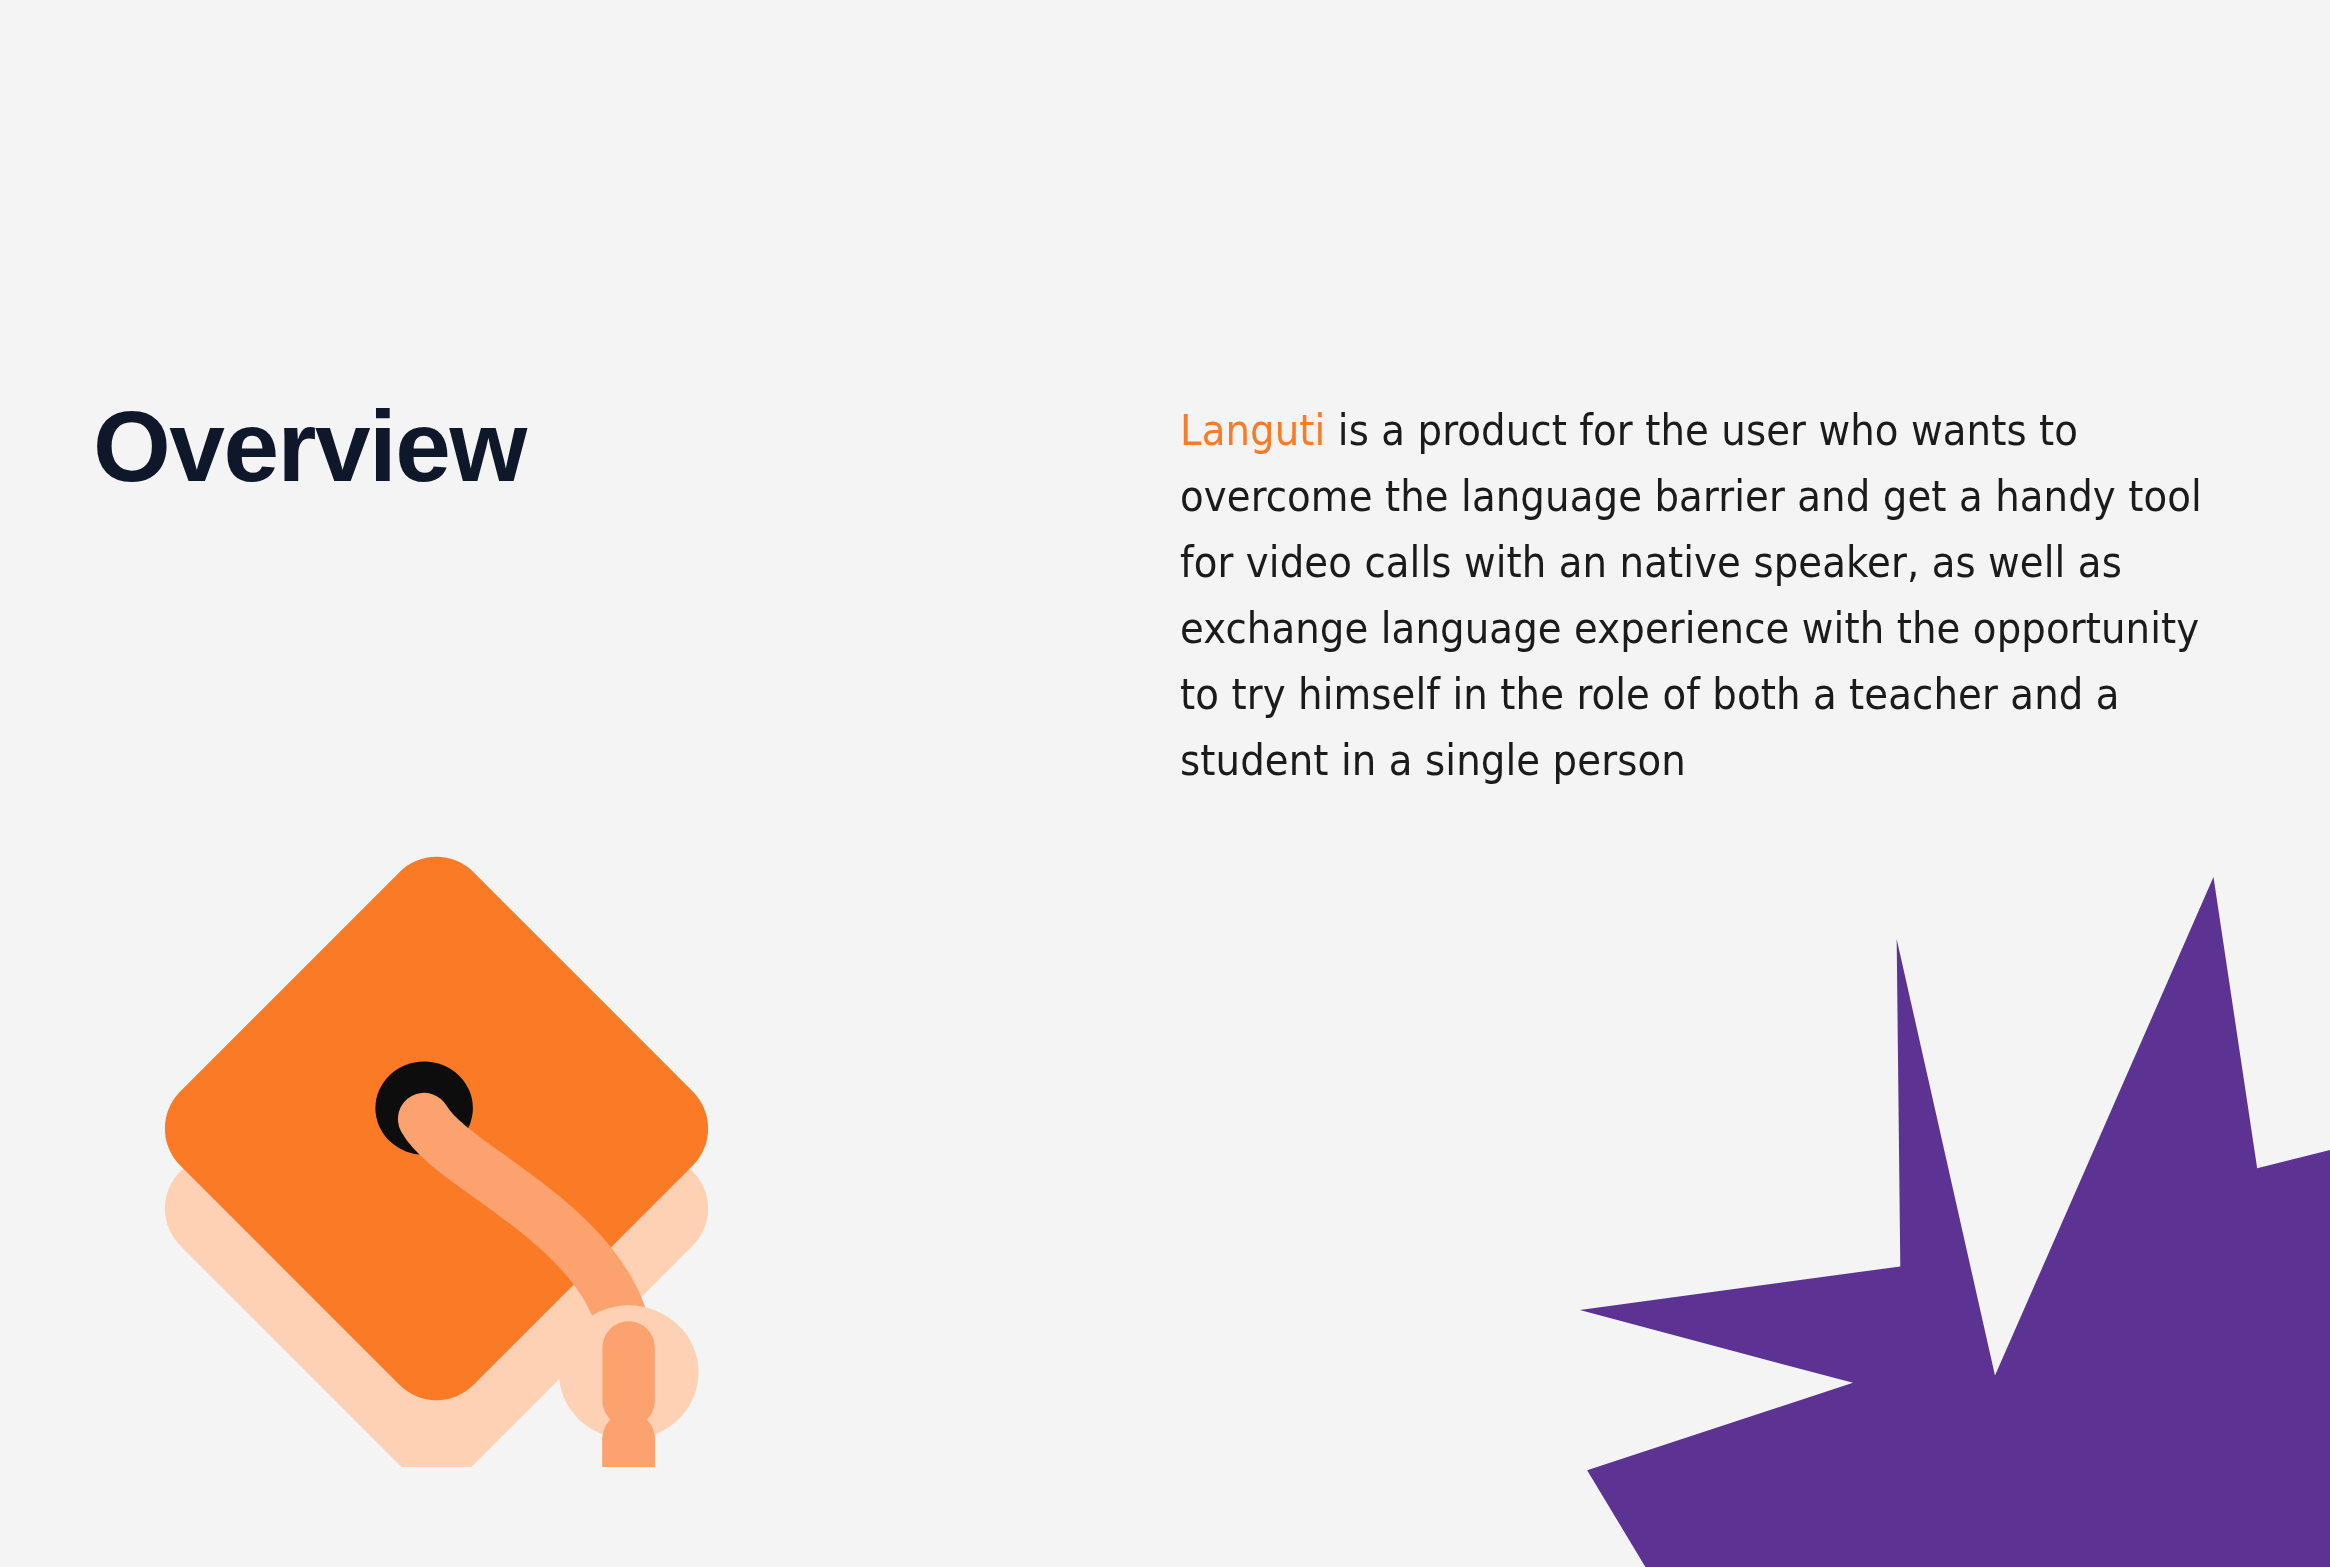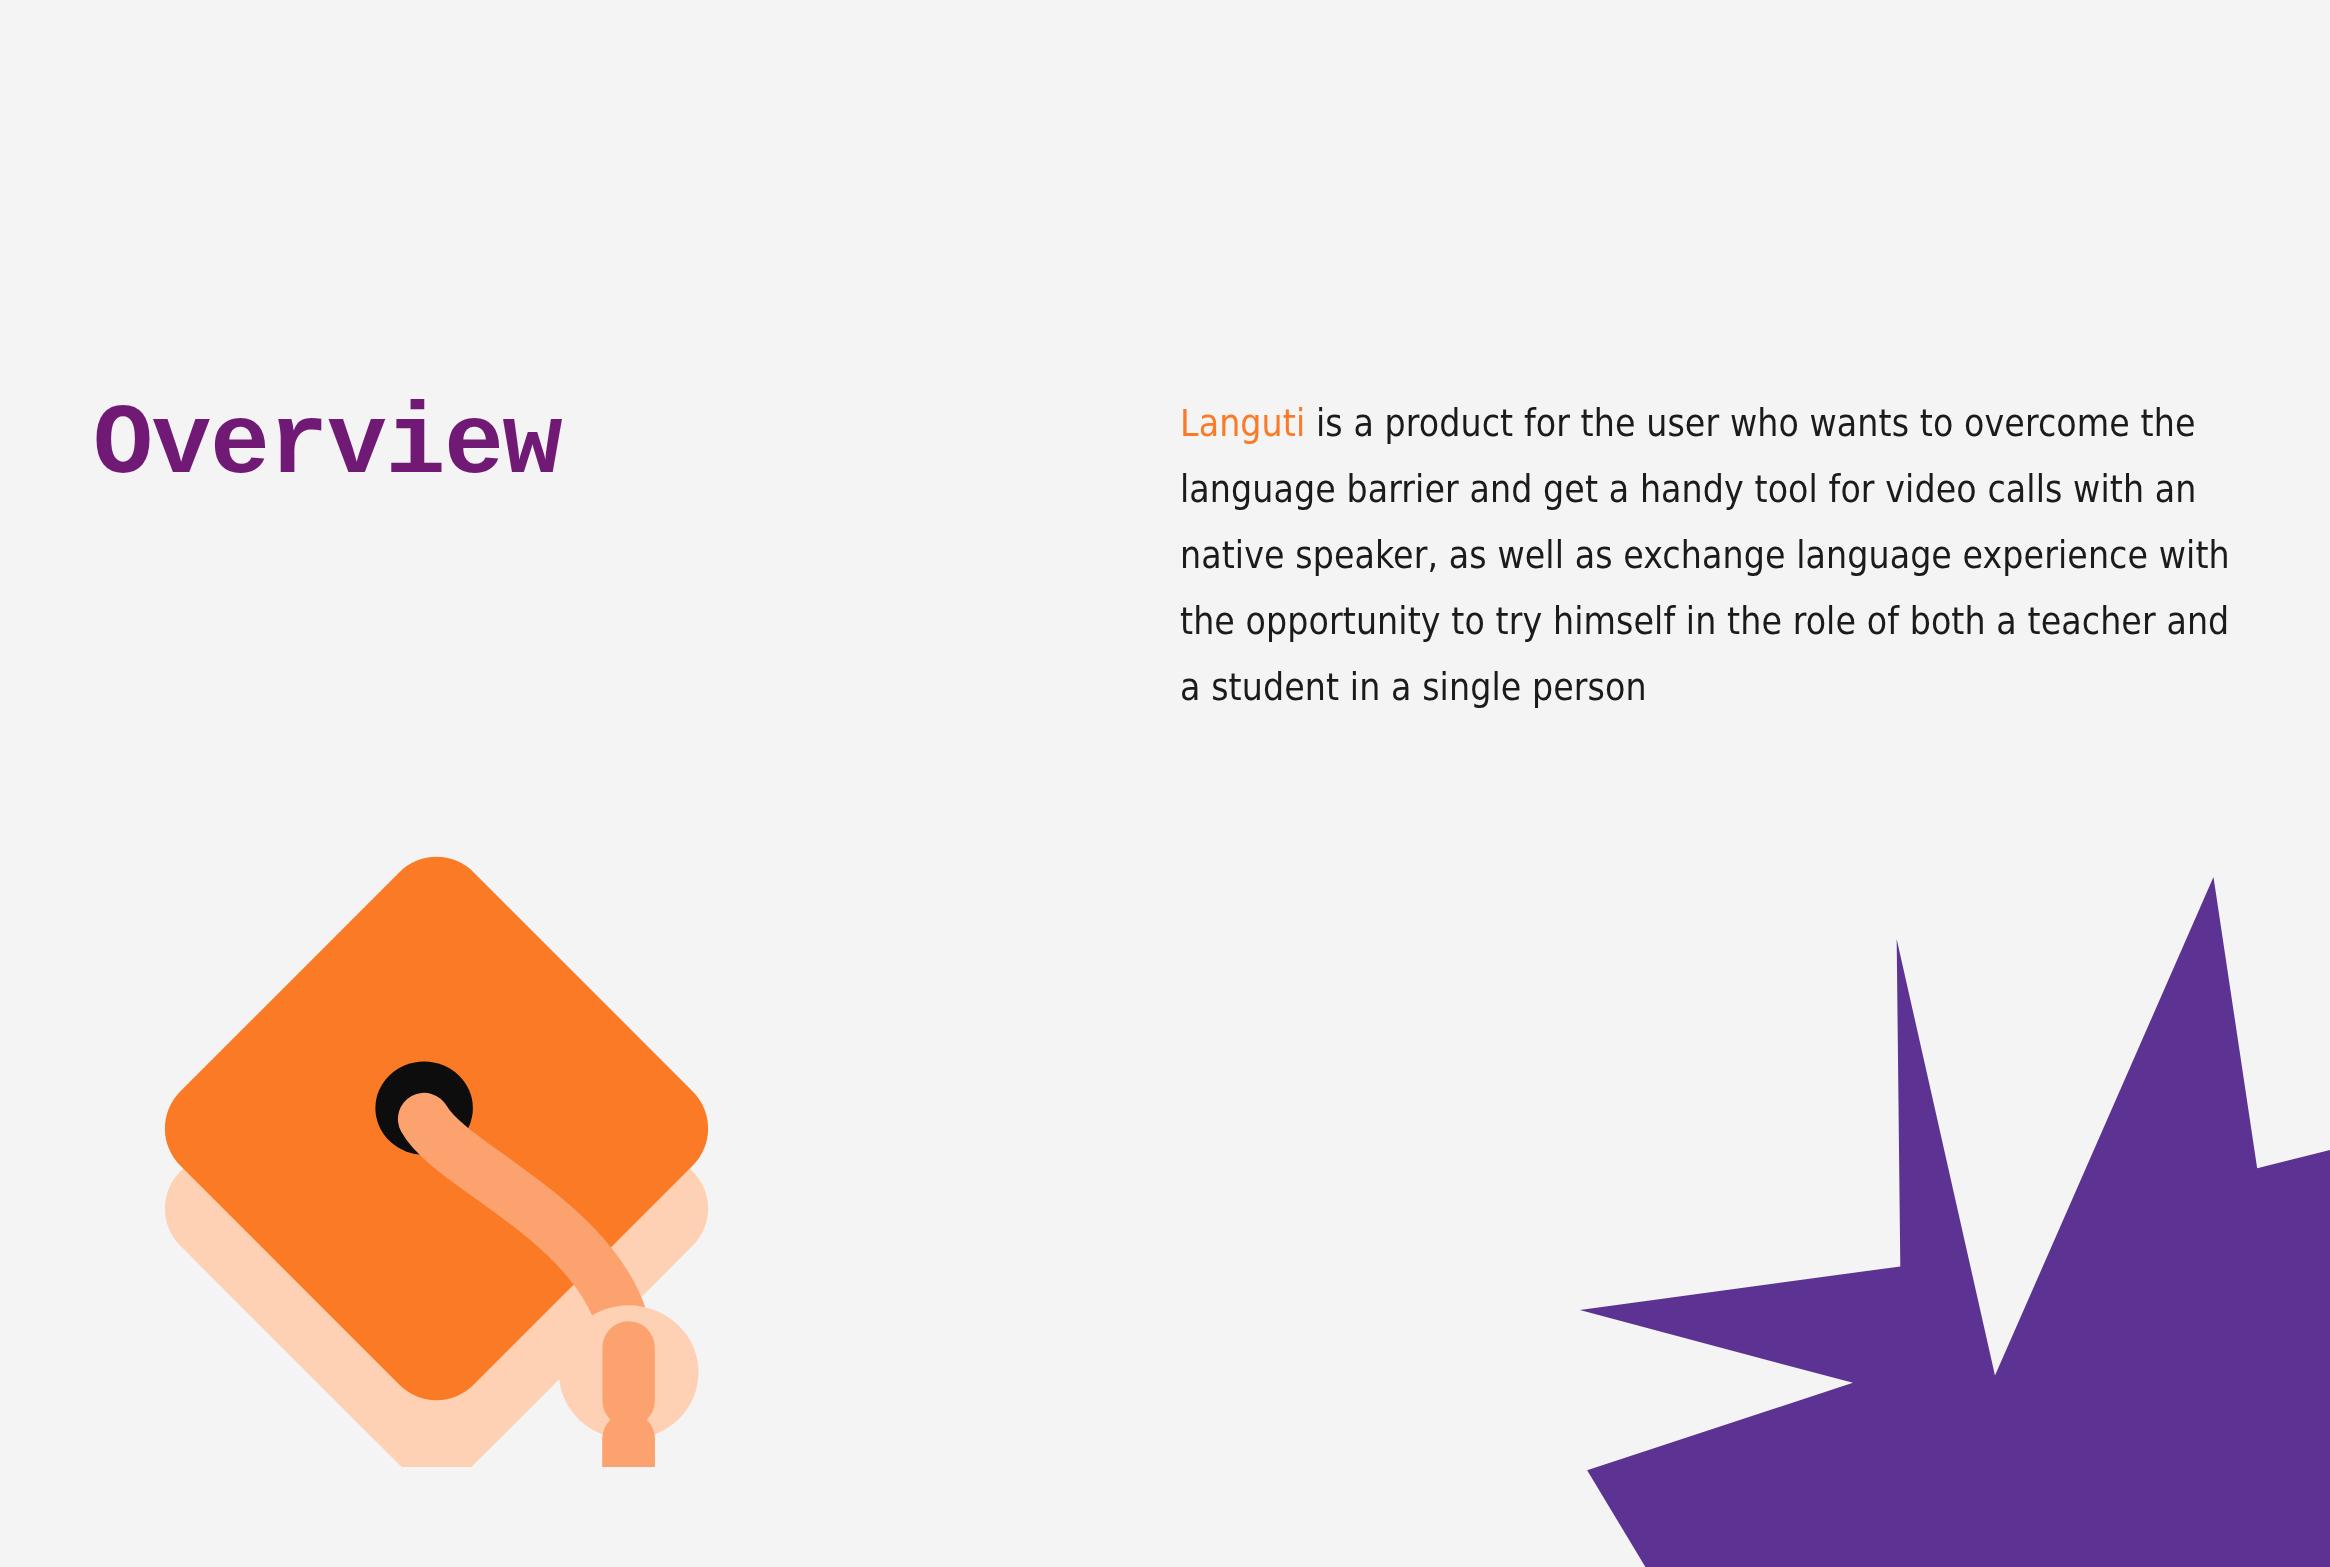--- a/index.html
+++ b/index.html
@@ -20,37 +20,37 @@
     inset: 0;
     background: #f4f4f4;
     overflow: hidden;
   }
 
   
   .title {
     position: absolute;
     left: 93px;
     top: 329px;
-    font-family: Liberation Mono, monospace;
+    font-family: Liberation Sans, sans-serif;
     font-weight: 700;
     font-size: 100px;
     line-height: 1.0;
     letter-spacing: -1.5px;
-    color: #701a75;
+    color: #0f172a;
     white-space: nowrap;
   }
 
   
   .body-copy {
     position: absolute;
     left: 1180px;
     top: 354px;
     width: 1056px;
     font-family: "DejaVu Sans Condensed", "DejaVu Sans", "Liberation Sans", sans-serif;
-    font-size: 37px;
+    font-size: 43px;
     line-height: 66px;
     color: #1b1b1b;
     letter-spacing: 0.1px;
   }
   .brand-word {
     color: #fb7a25;
   }
 
   
   .cap-mark {

